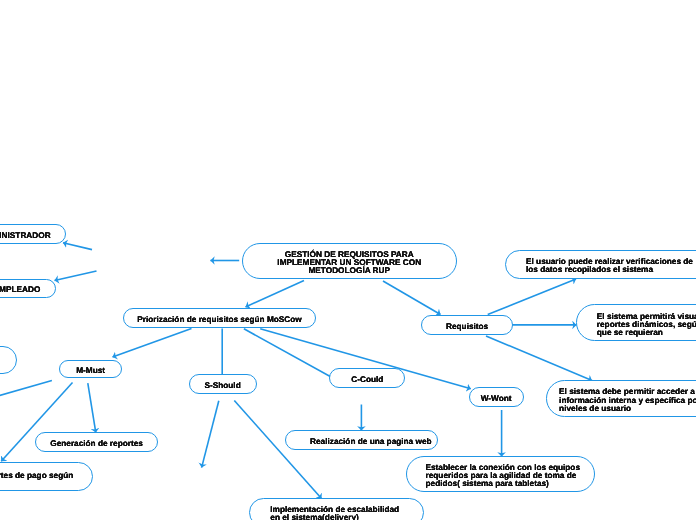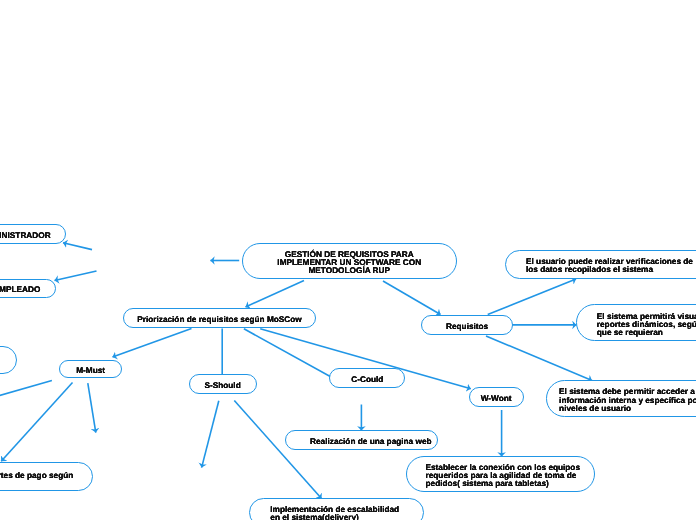--- a/index.html
+++ b/index.html
@@ -89,20 +89,23 @@
     </div>
 
   <div class="node ctr" style="left:329.3px;top:368px;width:76px;height:19.8px;">
     <span class="t">C-Could</span>
     </div>
 
   <div class="node ctr" style="left:468.6px;top:387.1px;width:55px;height:20px;">
     <span class="t">W-Wont</span>
     </div>
 
+  <div class="node ctr" style="left:34.9px;top:432px;width:123.4px;height:20px;">
+    <span class="t">Generación de reportes</span>
+    </div>
 
   <div class="node lft" style="left:-40.5px;top:461.6px;width:133.2px;height:29px;align-items:flex-start;padding-top:7px;">
     <span class="t" style="padding-left:16.5px;">Reportes de pago según</span>
     </div>
 
   <div class="node ctr" style="left:-60px;top:346.3px;width:77.3px;height:27.6px;">
     <span class="t"></span>
     </div>
 
 

